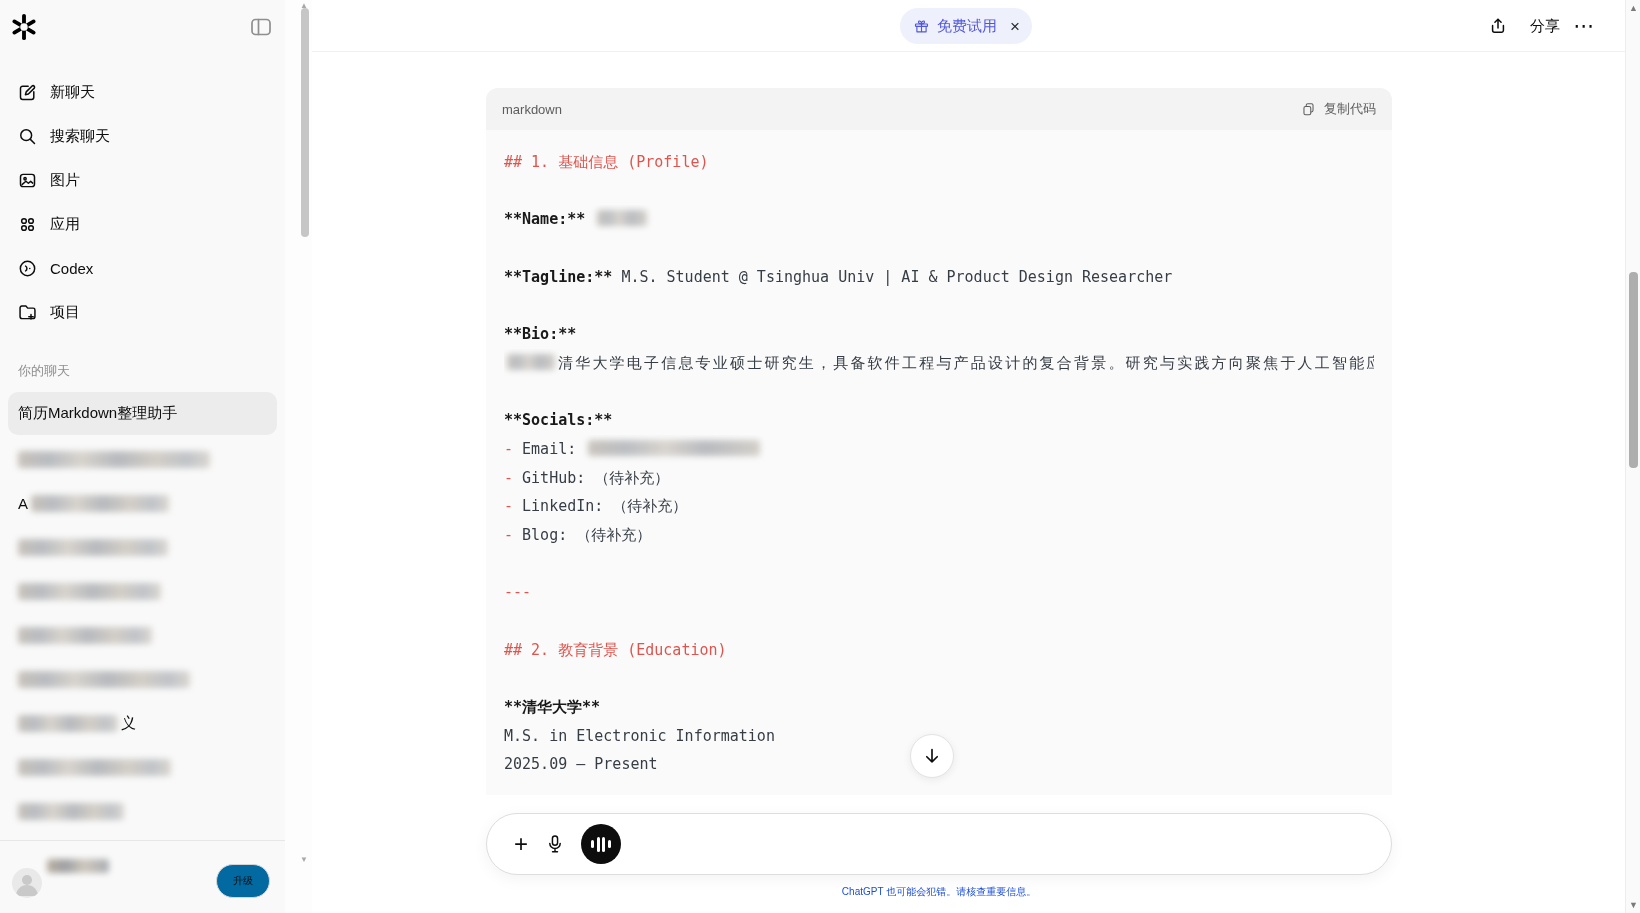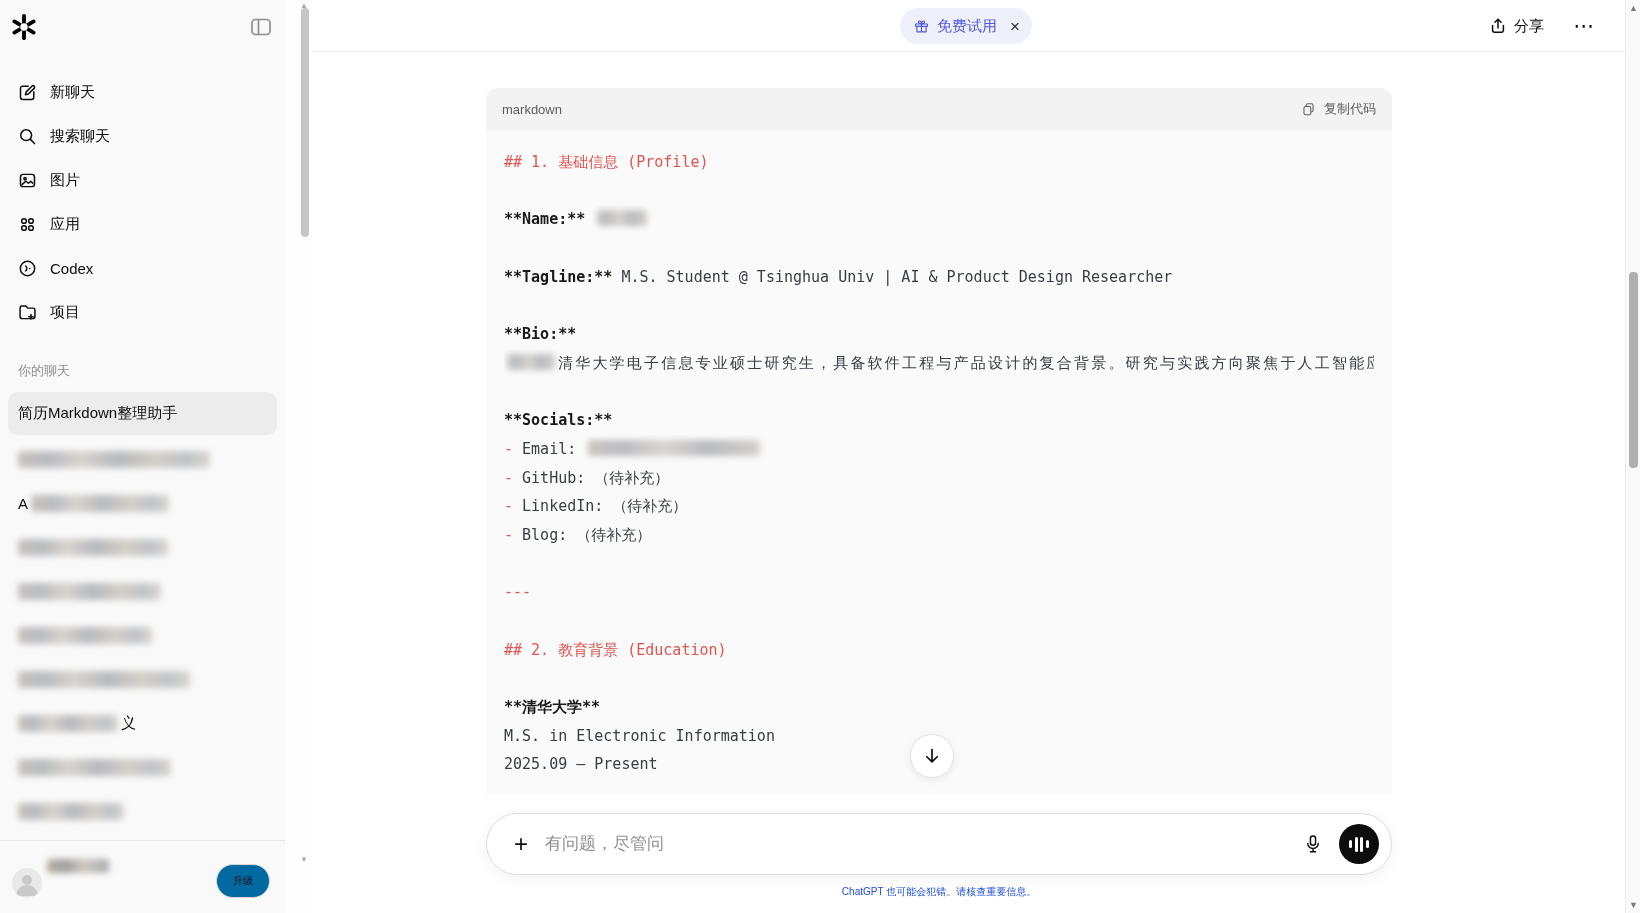--- a/index.html
+++ b/index.html
@@ -45,21 +45,21 @@
   
   .main { position:absolute; left:312px; top:0; width:1313px; height:913px; background:#fff; }
   .topbar { position:absolute; left:0; top:0; width:1313px; height:52px; border-bottom:1px solid #f0f0f0; background:#fff; }
   .model-switcher { position:absolute; left:30px; top:0; height:52px; display:flex; align-items:center; gap:6px;
     padding:0 12px; border-radius:10px; cursor:pointer; }
   .model-title { font-size:20px; font-weight:600; color:#0d0d0d; }
   .trial-badge { position:absolute; left:588px; top:8px; height:36px; border-radius:18px; background:#eef0fc;
     display:flex; align-items:center; gap:7px; padding:0 12px 0 13px; cursor:pointer; }
   .trial-badge .label { font-size:15px; color:#5157d8; }
   .badge-close { font-size:17px; color:#2b2b2b; margin-left:6px; cursor:pointer; line-height:1; }
-  .share-btn { position:absolute; left:1166px; top:8px; height:36px; display:flex; align-items:center; gap:6px;
+  .share-btn { position:absolute; left:1166px; top:8px; height:36px; display:flex; align-items:center; gap:22px;
     padding:0 10px; border-radius:10px; font-size:15px; cursor:pointer; }
   .more-btn { position:absolute; left:1252px; top:8px; width:40px; height:36px; display:flex; align-items:center;
     justify-content:center; font-size:21px; color:#0d0d0d; border-radius:10px; cursor:pointer; }
 
   
   .code-block { position:absolute; left:174px; top:88px; width:906px; height:707px; border-radius:12px 12px 0 0;
     overflow:hidden; background:#fafafa; }
   .code-header { position:absolute; left:0; top:0; width:906px; height:42px; background:#f3f3f3;
     display:flex; align-items:center; justify-content:space-between; padding:0 16px; }
   .code-lang { font-size:13px; color:#5d5d5d; }
@@ -302,21 +302,20 @@
     </section>
 
     <button class="scrolldown-btn">
       <svg width="22" height="22" viewBox="0 0 24 24" fill="none" stroke="#0d0d0d" stroke-width="1.8" stroke-linecap="round" stroke-linejoin="round">
         <path d="M12 5v13.5M6.3 12.8L12 18.5l5.7-5.7"></path>
       </svg>
     </button>
 
     <div class="composer">
       <span class="plus-btn">+</span>
-      <input class="composer-input" value="" placeholder="有问题，尽管问" style="">
       <span class="mic-btn">
         <svg width="22" height="22" viewBox="0 0 24 24" fill="none" stroke="#0d0d0d" stroke-width="1.6" stroke-linecap="round" stroke-linejoin="round">
           <rect x="9.2" y="3.2" width="5.6" height="10.2" rx="2.8"></rect>
           <path d="M6.3 11.3a5.7 5.7 0 0 0 11.4 0M12 17.2v3M9.3 20.4h5.4"></path>
         </svg>
       </span>
       <span class="voice-btn">
         <span class="vbar" style="height:8px"></span>
         <span class="vbar" style="height:15px"></span>
         <span class="vbar" style="height:15px"></span>

